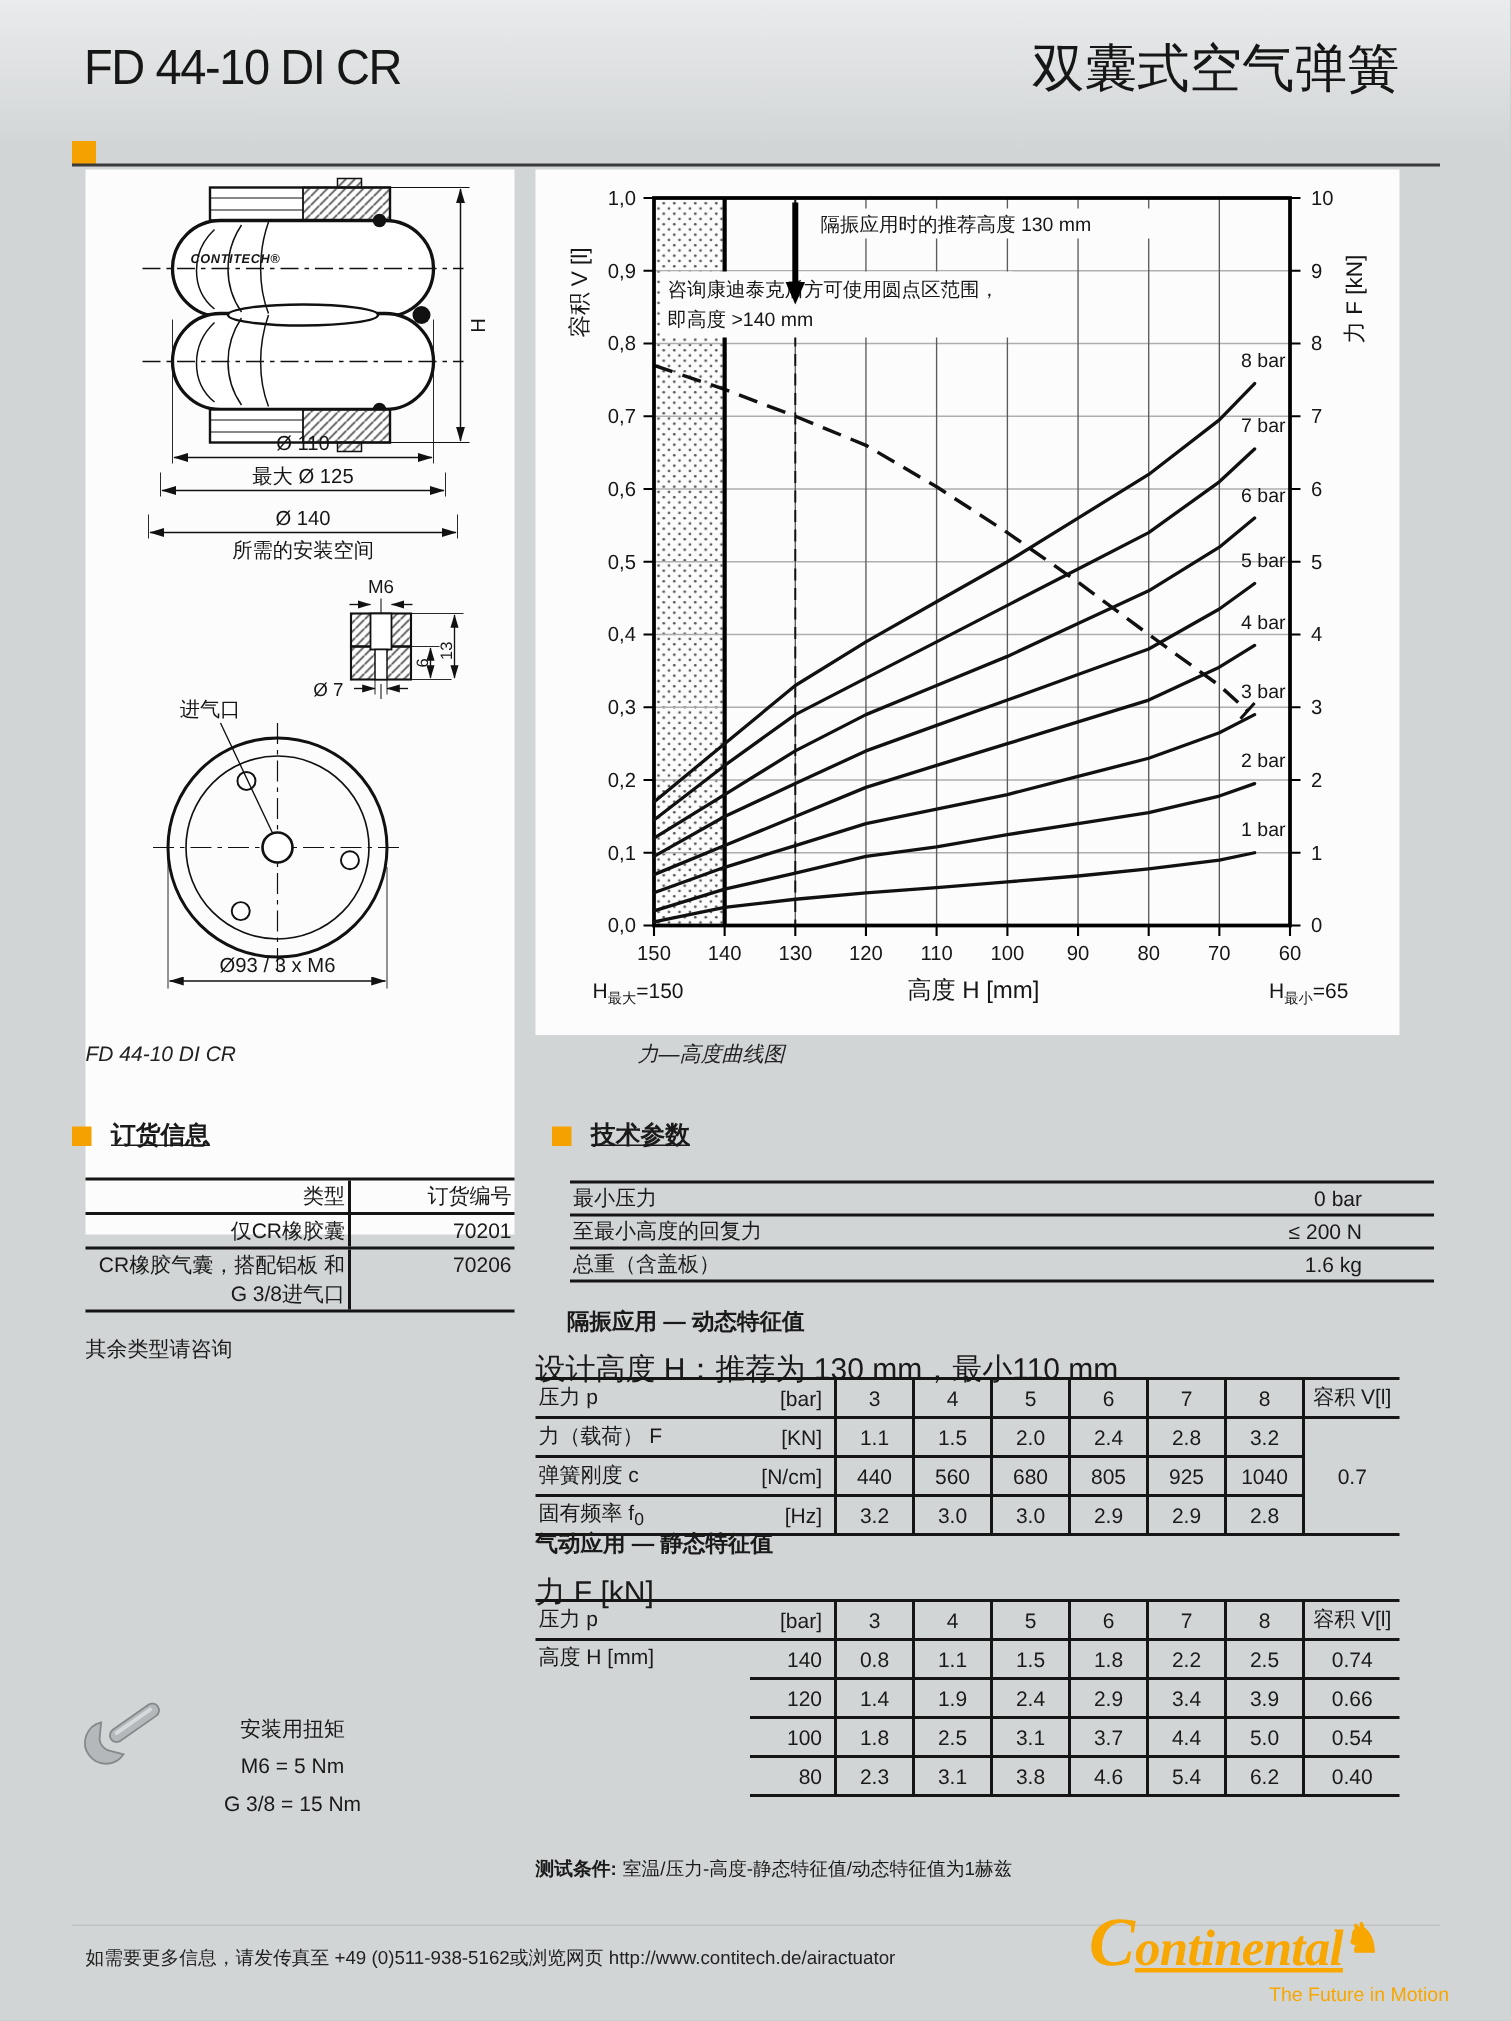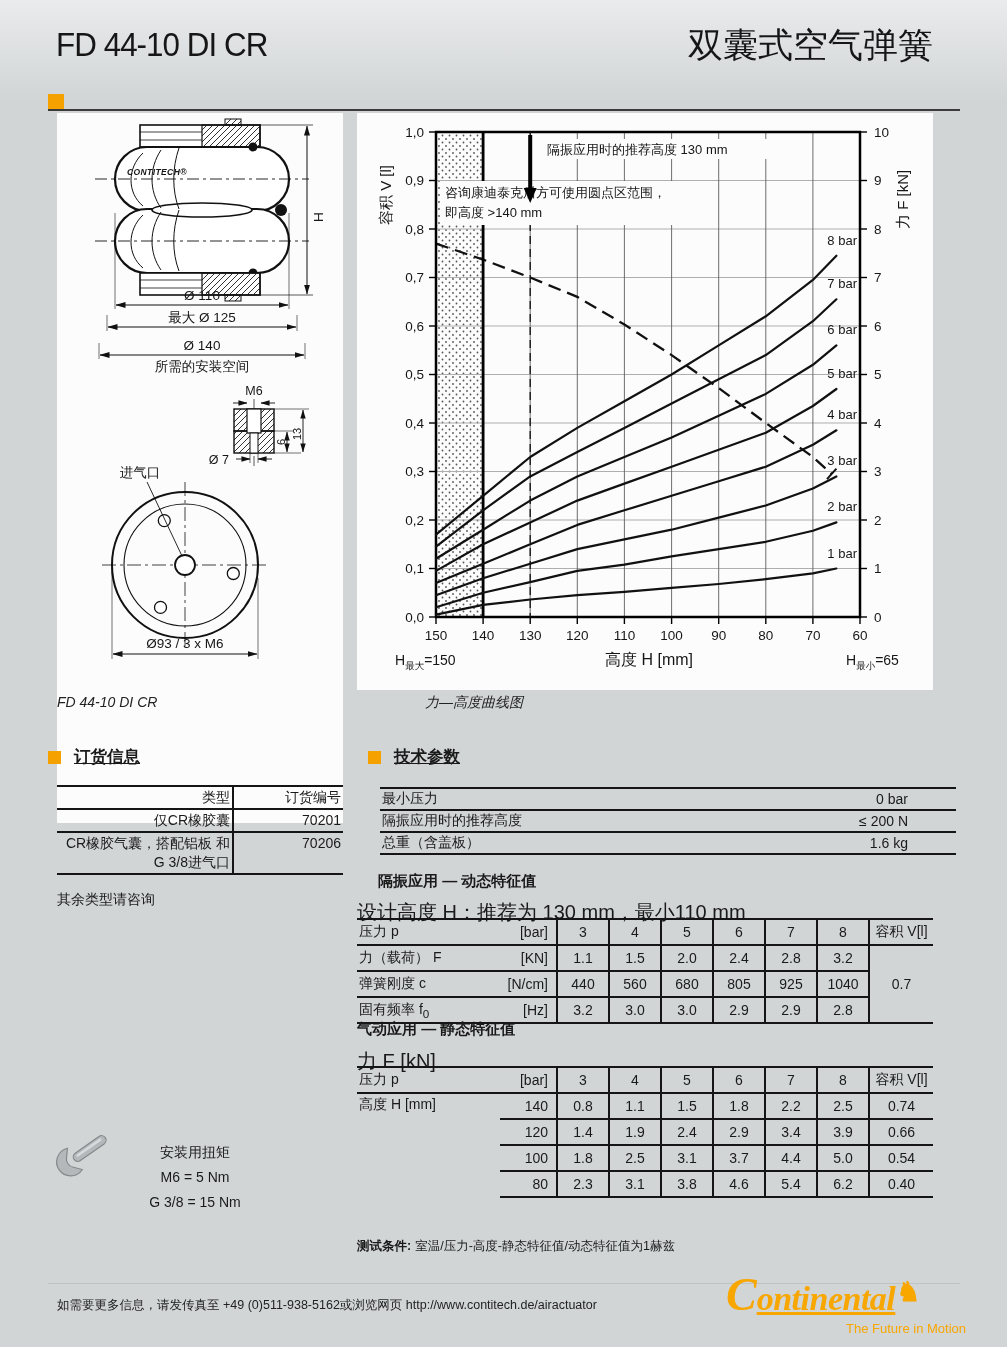--- a/index.html
+++ b/index.html
@@ -352,21 +352,21 @@
     </table>
   <div class="abs note" style="left:57px;top:891px;">其余类型请咨询</div>
 
   <table class="abs ttable" style="left:357px;top:787px;margin-left:23px;">
     <tbody>
         <tr>
           <td class="tl">最小压力</td>
           <td class="tv">0 bar</td>
         </tr>
     <tr>
-          <td class="tl">隔振应用时的推荐高度</td>
+          <td class="tl">至最小高度的回复力</td>
           <td class="tv">≤ 200 N</td>
         </tr>
     <tr>
           <td class="tl">总重（含盖板）</td>
           <td class="tv">1.6 kg</td>
         </tr>
   </tbody>
     </table>
 
   <div class="abs h3" style="left:357px;top:872px;padding-left:21px;">隔振应用 — 动态特征值</div>

